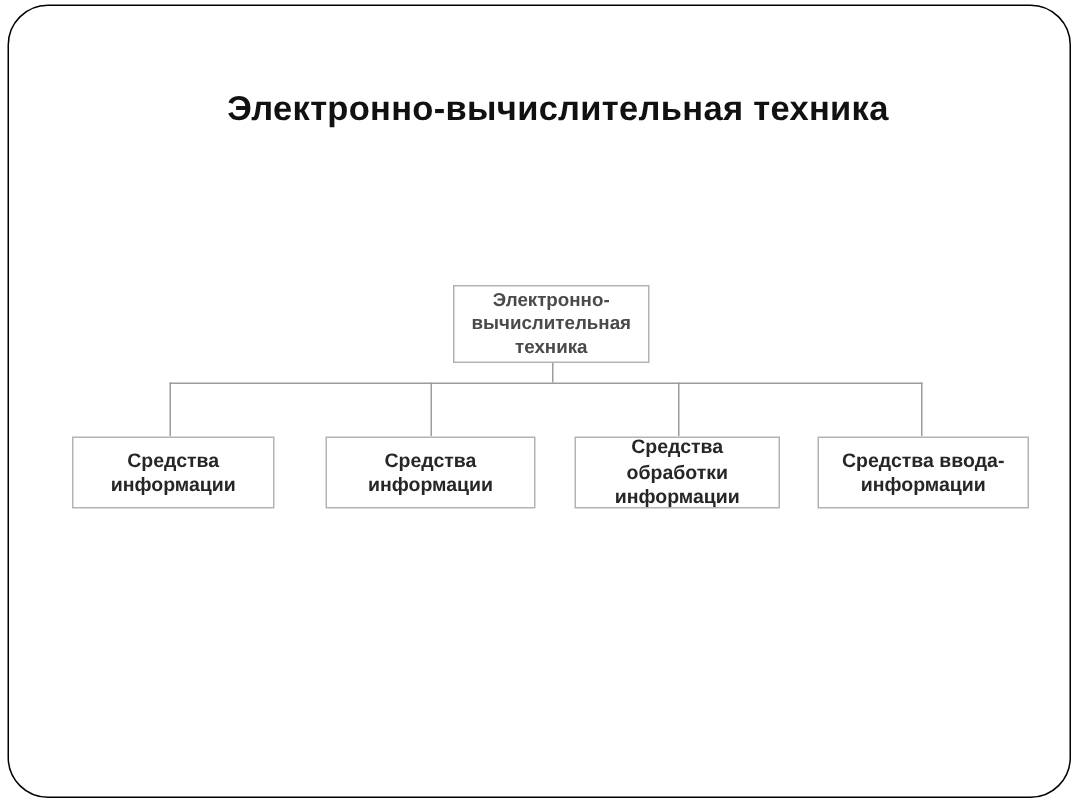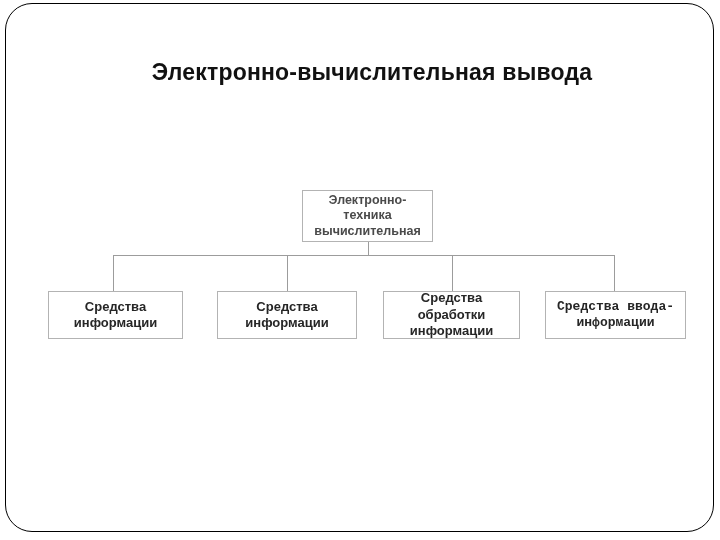--- a/index.html
+++ b/index.html
@@ -62,46 +62,46 @@
   .node-child {
     top: 291px;
     height: 48px;
     font-size: 13px;
     line-height: 16.5px;
     color: #262626;
   }
   .node-c1 { left: 48px;  width: 135px; }
   .node-c2 { left: 217px; width: 140px; }
   .node-c3 { left: 383px; width: 137px; }
-  .node-c4 { left: 545px; width: 141px; font-family: Liberation Mono, monospace; }
+  .node-c4 { left: 545px; width: 141px; }
   .connector {
     position: absolute;
     background: #9c9c9c;
   }
   .conn-stub-root   { left: 368px; top: 242px; width: 1px; height: 13px; }
   .conn-horizontal  { left: 113px; top: 255px; width: 502px; height: 1px; }
   .conn-drop        { top: 255px; width: 1px; height: 36px; }
   .conn-drop-1 { left: 113px; }
   .conn-drop-2 { left: 287px; }
   .conn-drop-3 { left: 452px; }
   .conn-drop-4 { left: 614px; }
 </style>
 </head>
 <body>
 
 <div class="slide-frame"></div>
 
-<div class="slide-title">Электронно-вычислительная вывода</div>
+<div class="slide-title">Электронно-вычислительная техника</div>
 
 <div>
 
   <div class="node node-root">
     <span>Электронно-</span>
+    <span>вычислительная</span>
     <span>техника</span>
-    <span>вычислительная</span>
   </div>
 
   <div class="connector conn-stub-root"></div>
   <div class="connector conn-horizontal"></div>
   <div class="connector conn-drop conn-drop-1"></div>
   <div class="connector conn-drop conn-drop-2"></div>
   <div class="connector conn-drop conn-drop-3"></div>
   <div class="connector conn-drop conn-drop-4"></div>
 
   <div class="node node-child node-c1">

